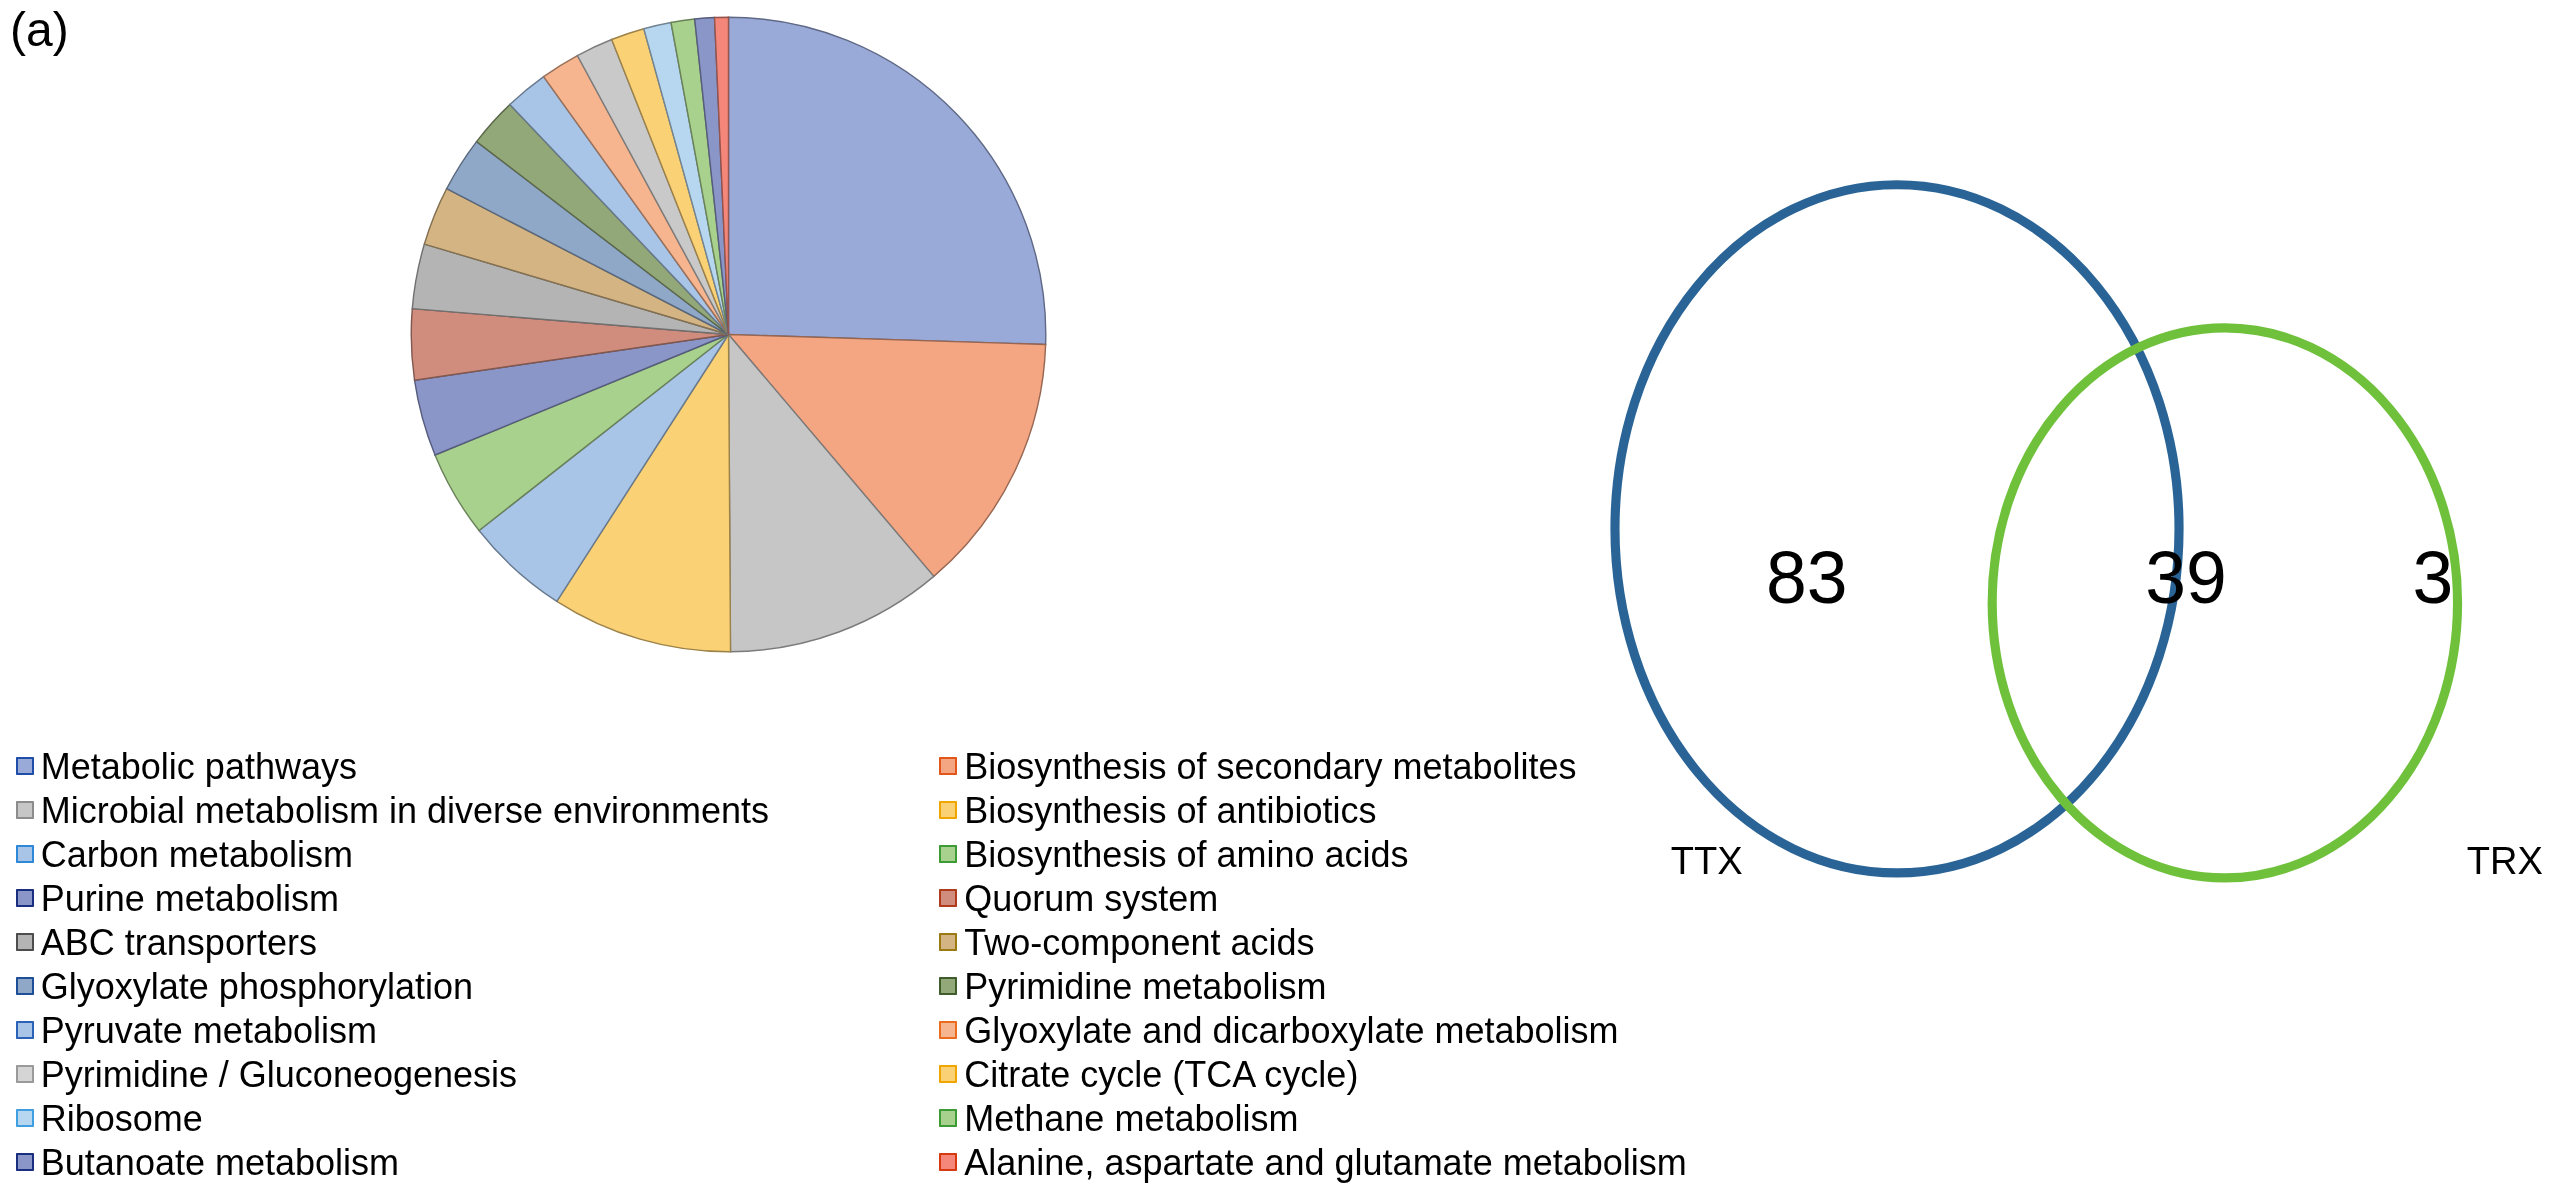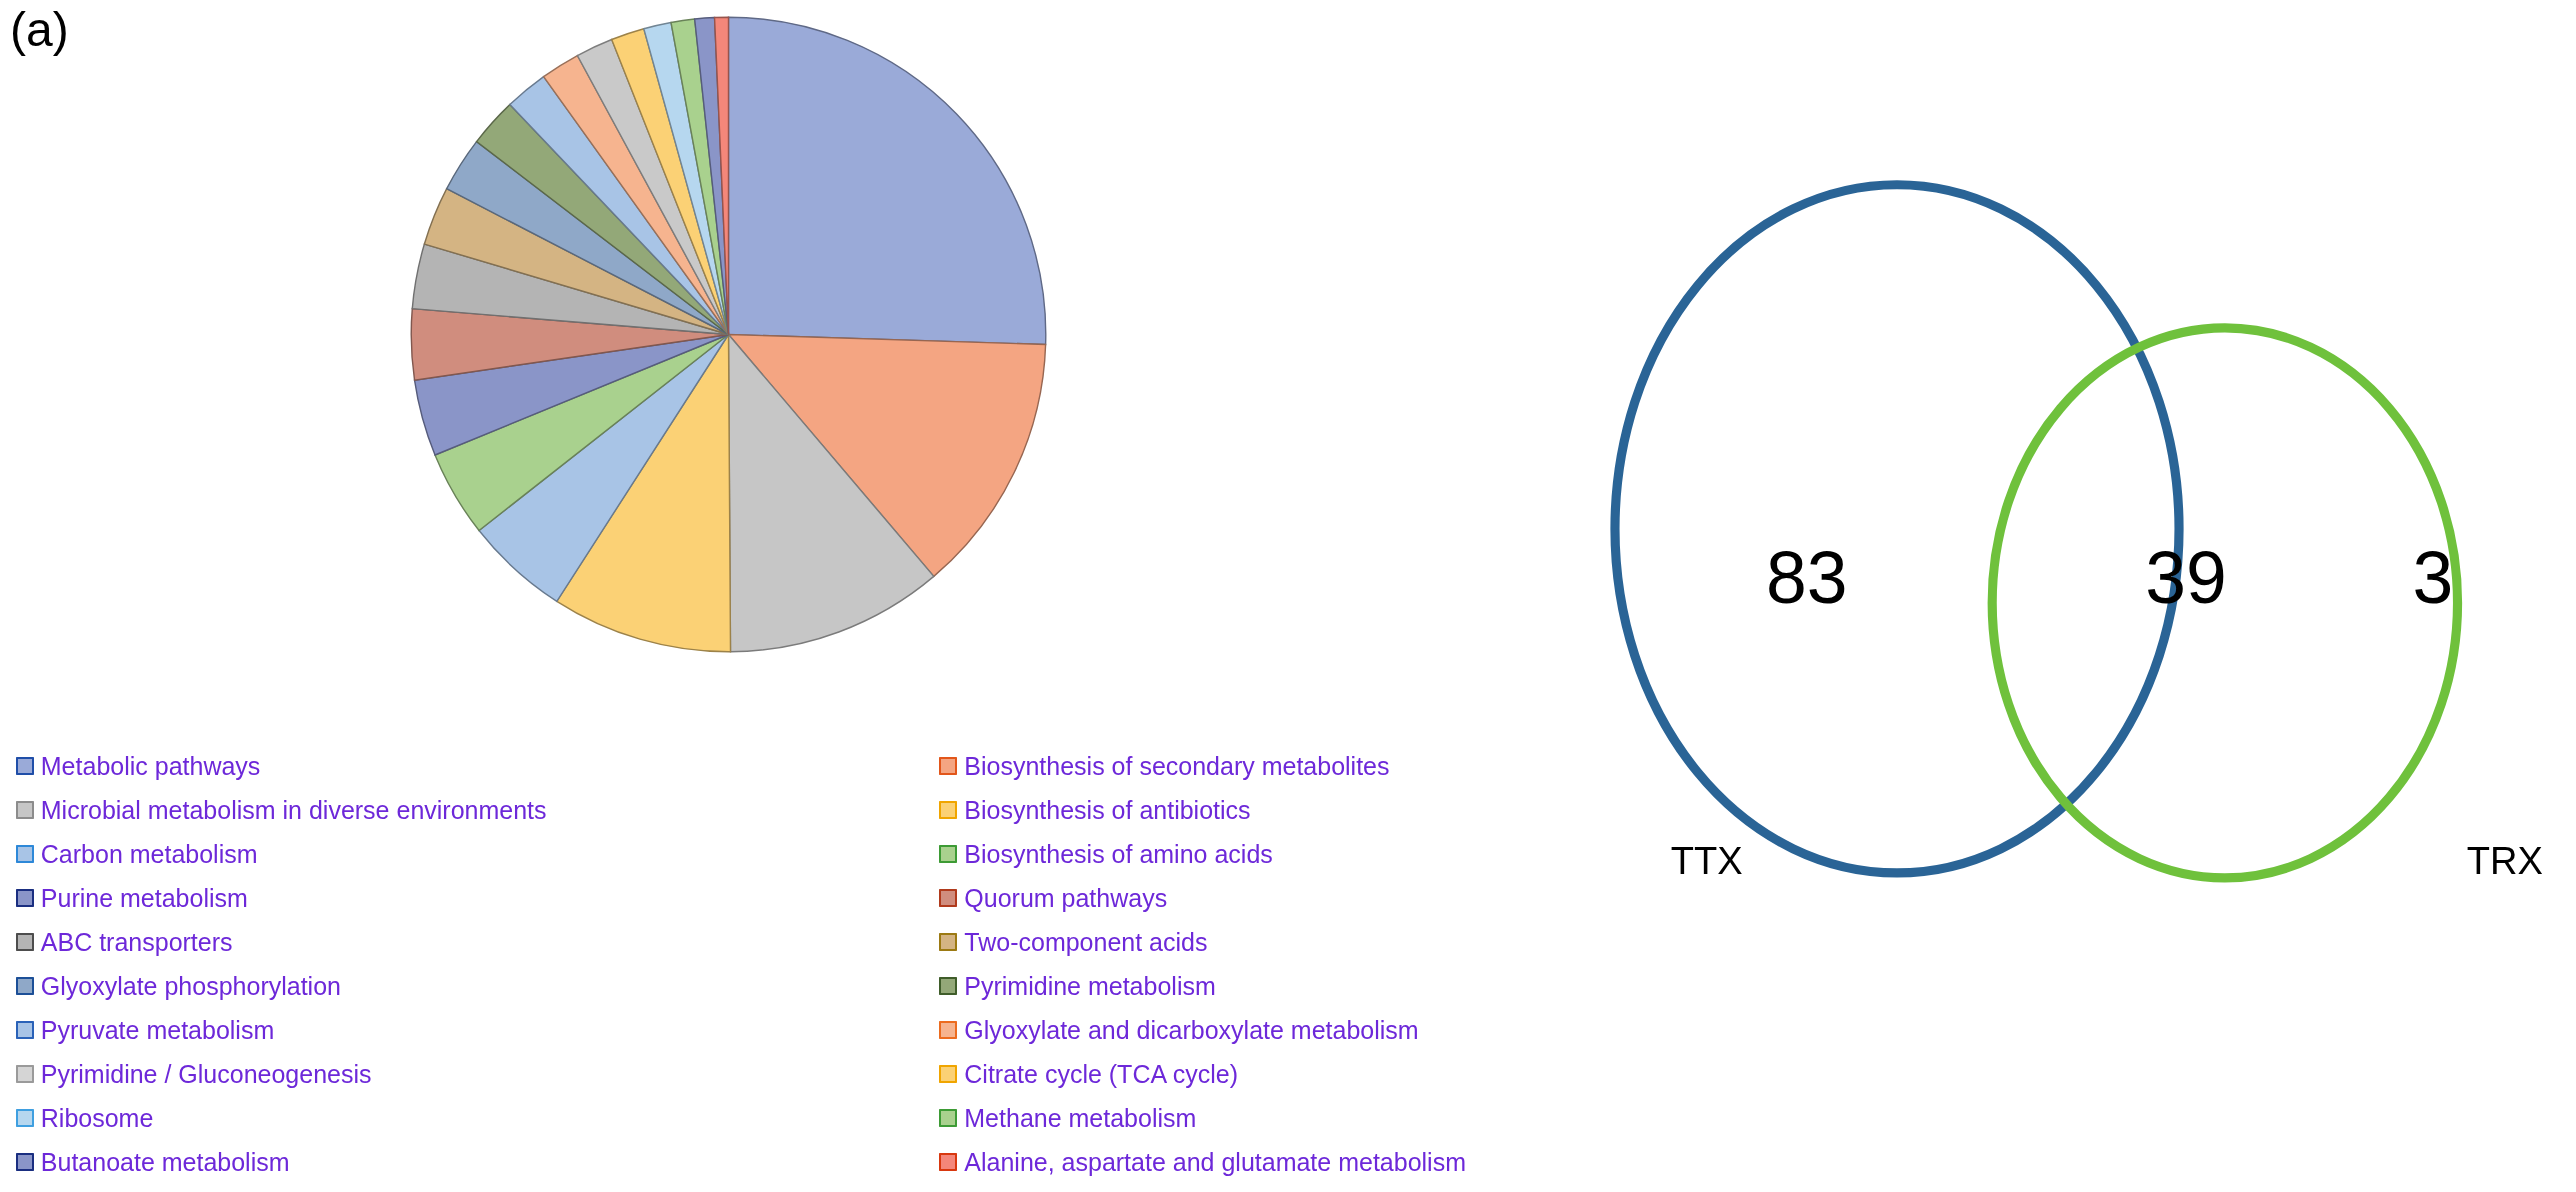--- a/index.html
+++ b/index.html
@@ -75,23 +75,23 @@
     width: 18.3px;
     height: 18.3px;
     flex: 0 0 18.3px;
     margin-right: 7px;
     box-sizing: border-box;
     border-style: solid;
     border-width: 2.1px;
     border-radius: 0.7px;
   }
   .legend-text {
-    font-size: 25px;
+    font-size: 36px;
     line-height: 31px;
-    color: #6d28d9;
+    color: #000000;
     font-weight: 400;
   }
 
   
   #venn-panel {
     position: absolute;
     left: 1481px;
     top: 0px;
     width: 1095px;
     height: 1192px;
@@ -245,21 +245,21 @@
         <div class="legend-item">
           <span class="legend-swatch" style="background: rgb(251, 209, 117); border-color: rgb(240, 165, 0);"></span>
           <span class="legend-text">Biosynthesis of antibiotics</span>
         </div>
         <div class="legend-item">
           <span class="legend-swatch" style="background: rgb(169, 209, 142); border-color: rgb(61, 155, 53);"></span>
           <span class="legend-text">Biosynthesis of amino acids</span>
         </div>
         <div class="legend-item">
           <span class="legend-swatch" style="background: rgb(208, 141, 126); border-color: rgb(176, 58, 28);"></span>
-          <span class="legend-text">Quorum pathways</span>
+          <span class="legend-text">Quorum system</span>
         </div>
         <div class="legend-item">
           <span class="legend-swatch" style="background: rgb(212, 180, 131); border-color: rgb(156, 122, 19);"></span>
           <span class="legend-text">Two-component acids</span>
         </div>
         <div class="legend-item">
           <span class="legend-swatch" style="background: rgb(147, 168, 120); border-color: rgb(63, 93, 42);"></span>
           <span class="legend-text">Pyrimidine metabolism</span>
         </div>
         <div class="legend-item">

